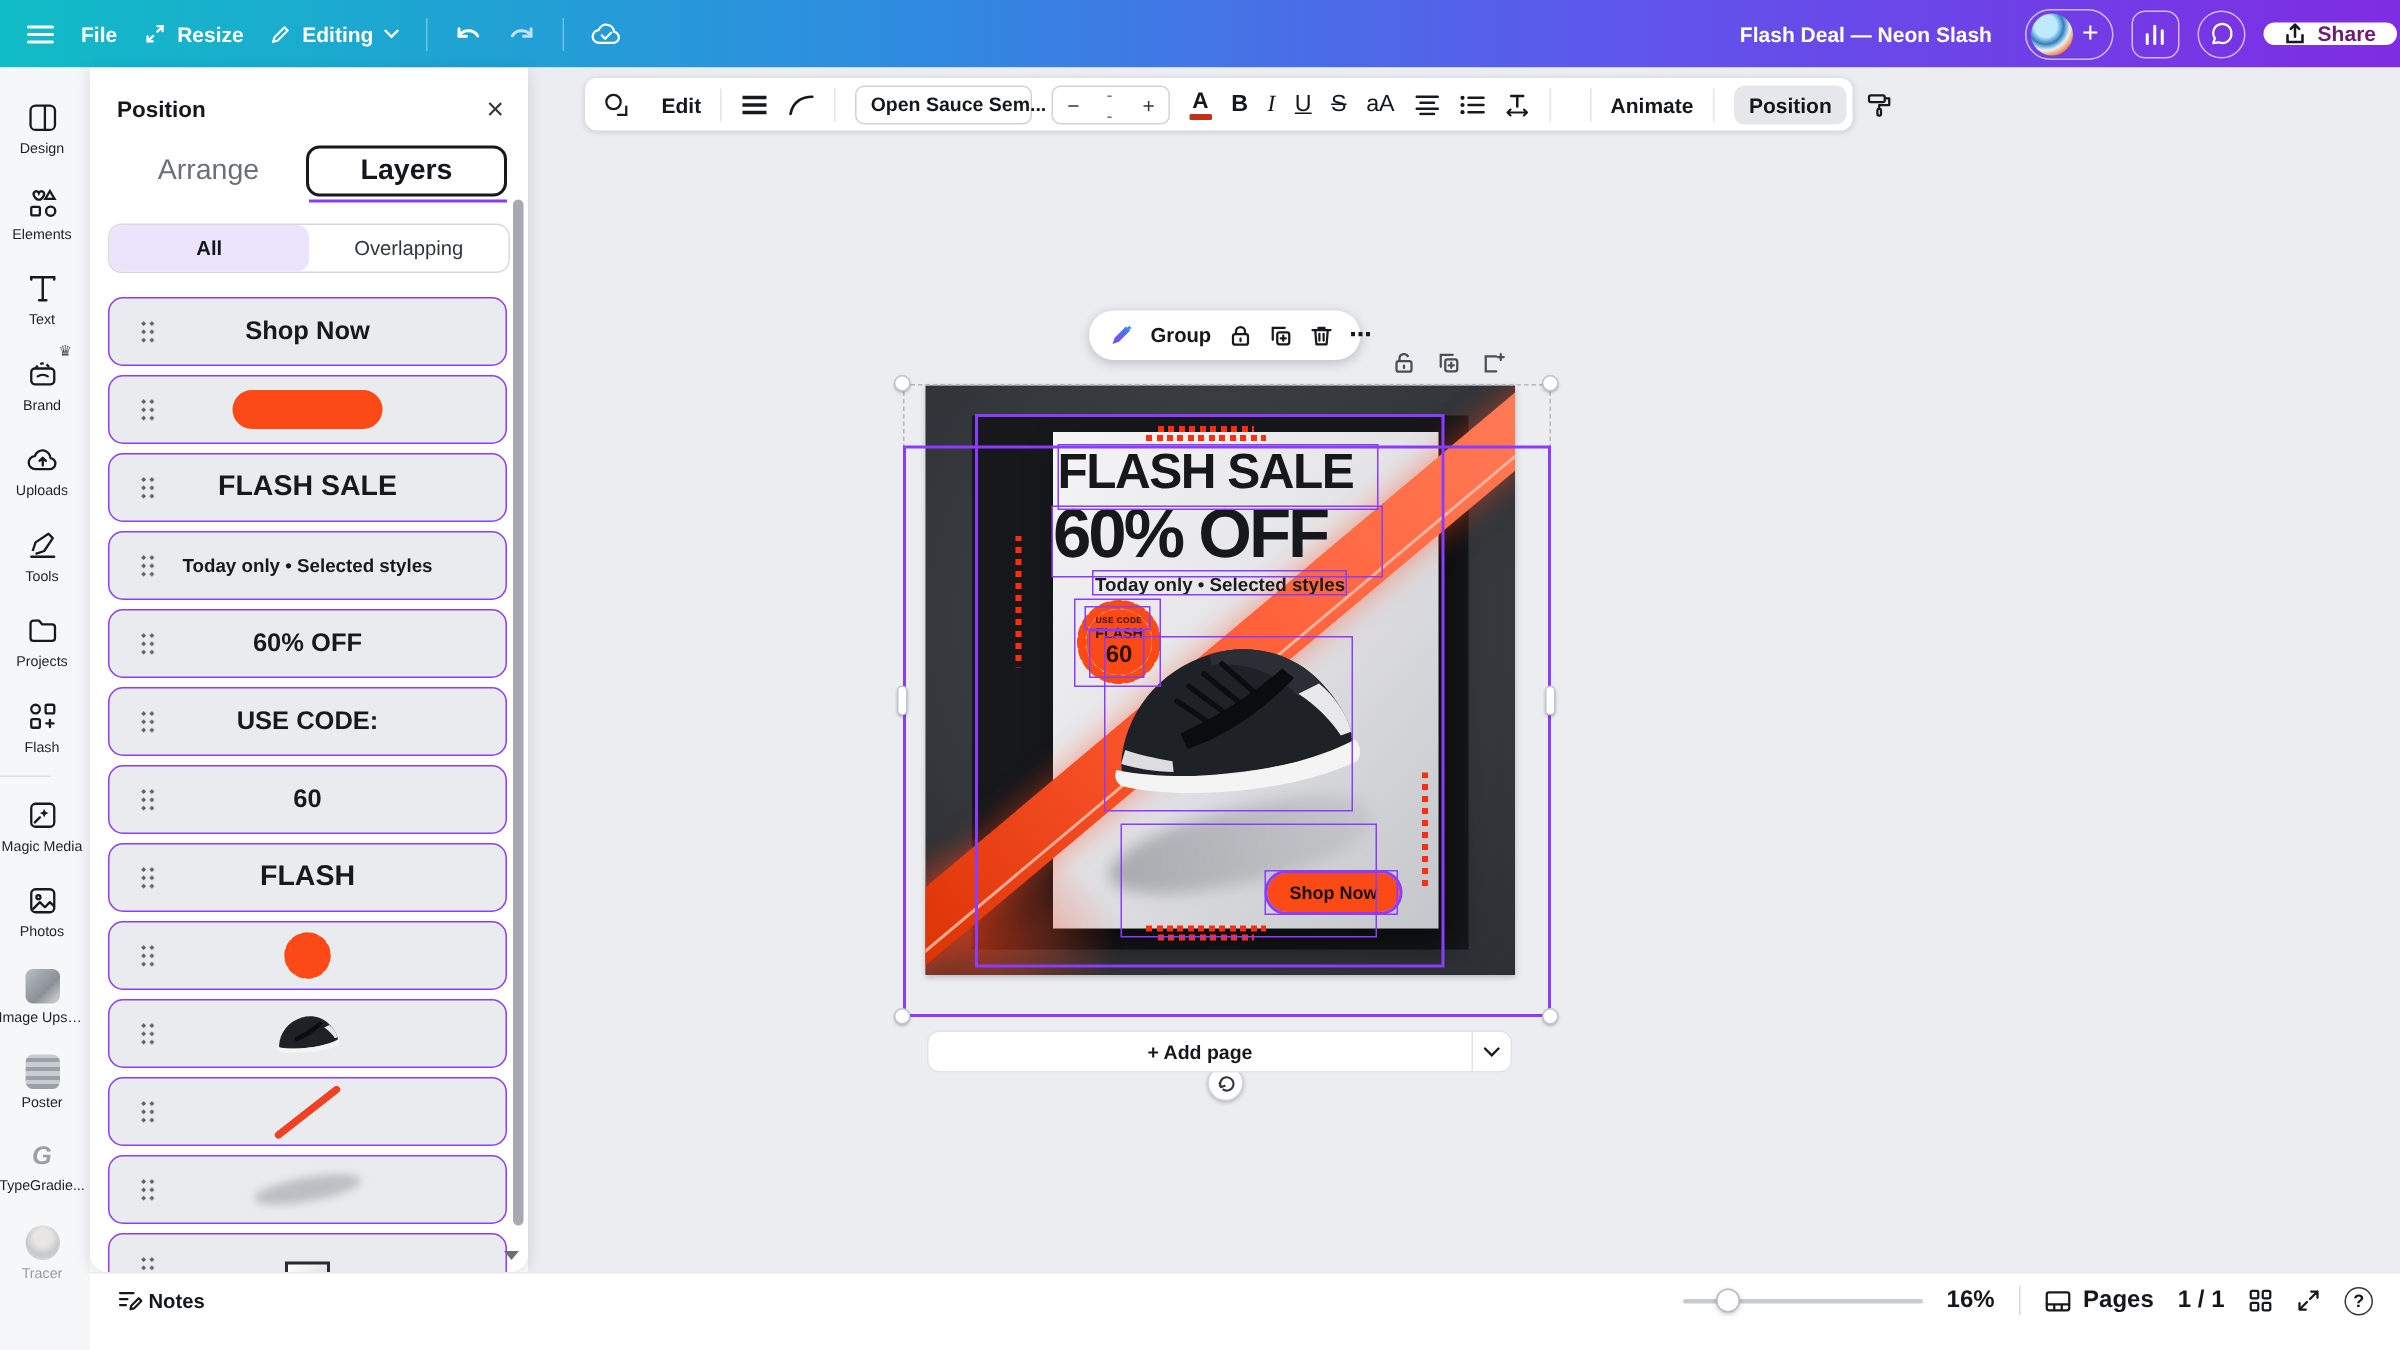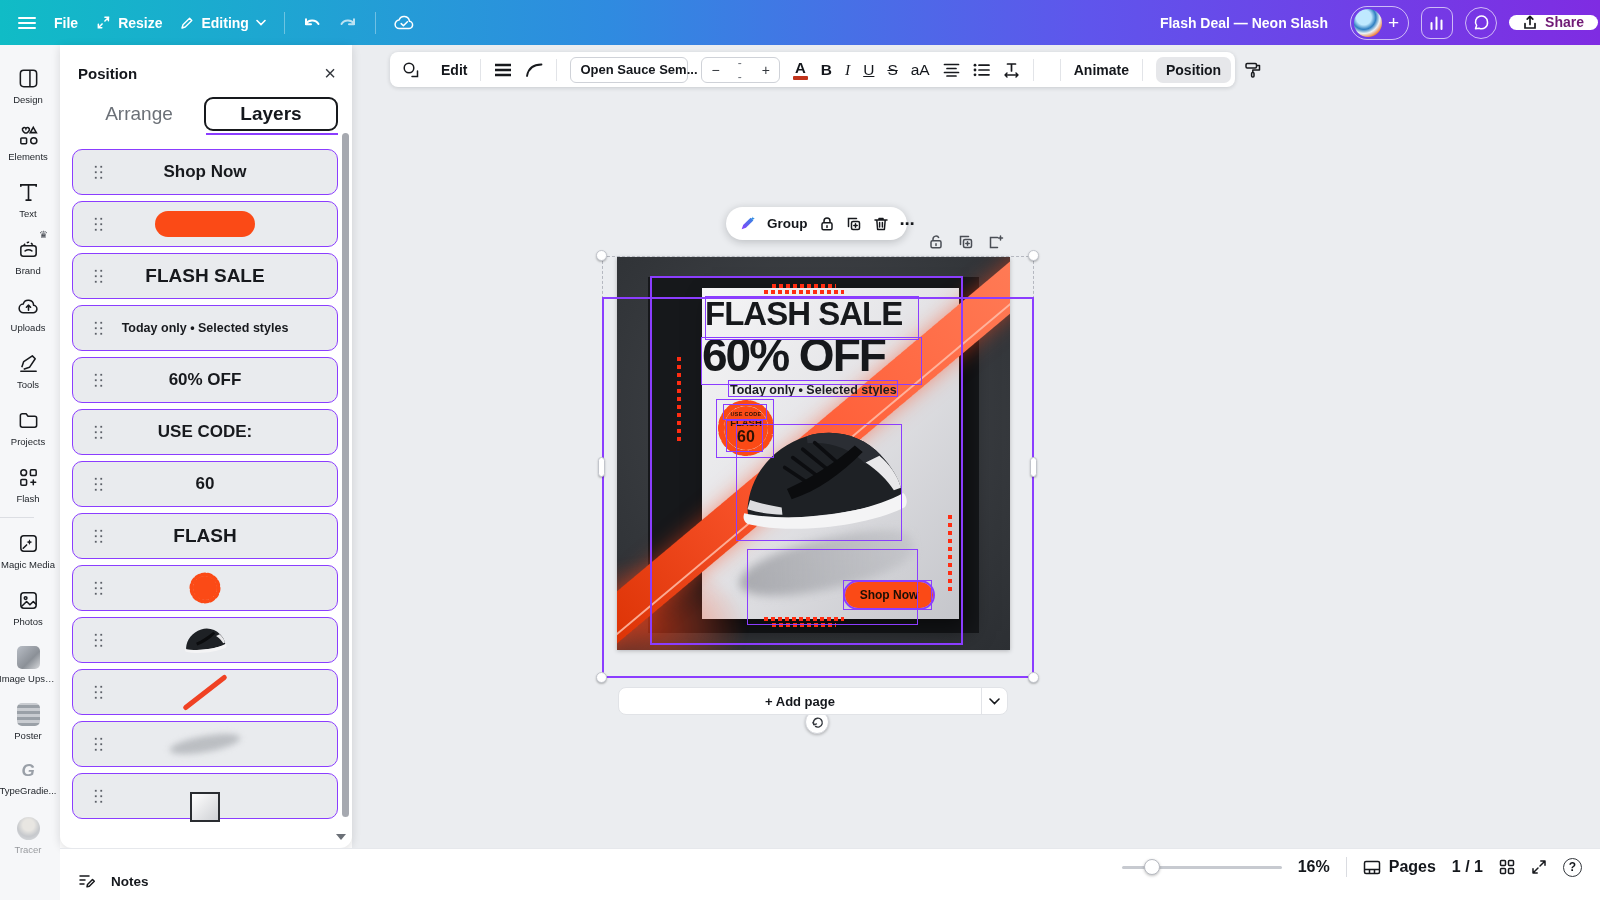--- a/index.html
+++ b/index.html
@@ -170,21 +170,21 @@
   
   .add-page{position:absolute;left:618px;top:687px;width:390px;height:28px;background:#fff;
     border:1px solid #e1e3e7;border-radius:8px;display:flex;align-items:center;cursor:pointer}
   .add-page-label{flex:1;text-align:center;font-size:13px;font-weight:700}
   .add-page-chev{width:26px;height:100%;border-left:1px solid #e1e3e7;display:flex;
     align-items:center;justify-content:center}
 
   
   .bottombar{position:absolute;left:60px;top:848px;width:1540px;height:52px;background:#fff;
     border-top:1px solid #e6e8ec;display:flex;align-items:flex-start;padding:8px 18px 0 18px}
-  .notes{display:flex;align-items:center;gap:16px;font-size:13.5px;font-weight:700;cursor:pointer;margin-top:16px}
+  .notes{display:flex;align-items:center;gap:4px;font-size:13.5px;font-weight:700;cursor:pointer;margin-top:2px}
   .bb-right{margin-left:auto;display:flex;align-items:center;gap:16px}
   .slider{position:relative;width:160px;height:16px;cursor:pointer}
   .slider-track{position:absolute;left:0;top:7px;width:100%;height:2.5px;background:#c7cad0;border-radius:2px}
   .slider-thumb{position:absolute;left:22px;top:0;width:16px;height:16px;border-radius:50%;
     background:#fff;border:1px solid #b7bac1;box-shadow:0 1px 3px rgba(0,0,0,.25)}
   .bb-txt{font-size:16px;font-weight:600}
   .bb-div{width:1px;height:20px;background:#dadce1}
   .bb-group{display:flex;align-items:center;gap:8px;cursor:pointer}
   .help-circ{width:19px;height:19px;border-radius:50%;border:1.6px solid #33373d;display:flex;
     align-items:center;justify-content:center;font-size:12px;font-weight:700;cursor:pointer}
@@ -404,20 +404,24 @@
 
   <div class="panel">
     <div class="panel-head">
       <span class="panel-title">Position</span>
       <span class="close-x">×</span>
     </div>
     <div class="tabs">
       <span class="tab tab-inactive">Arrange</span>
       <span class="tab tab-active">Layers</span>
       <span class="tab-underline"></span>
+    </div>
+    <div class="seg">
+      <span class="seg-opt seg-active">All</span>
+      <span class="seg-opt seg-idle">Overlapping</span>
     </div>
     <div class="lyr-list">
       <div class="lyr">
         <span class="grip"></span>
         <span class="lyr-txt">Shop Now</span>
       </div>
       <div class="lyr">
         <span class="grip"></span>
         <span class="mini-pill"></span>
       </div>

